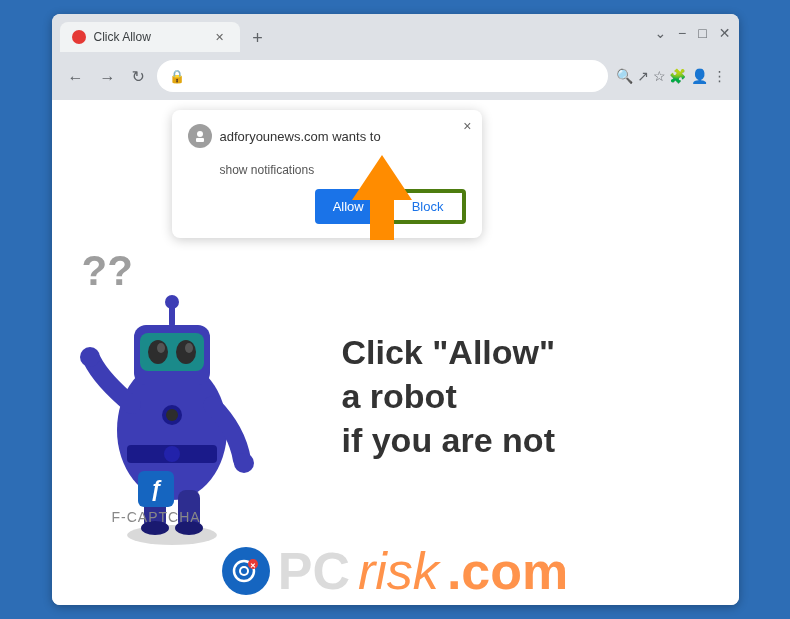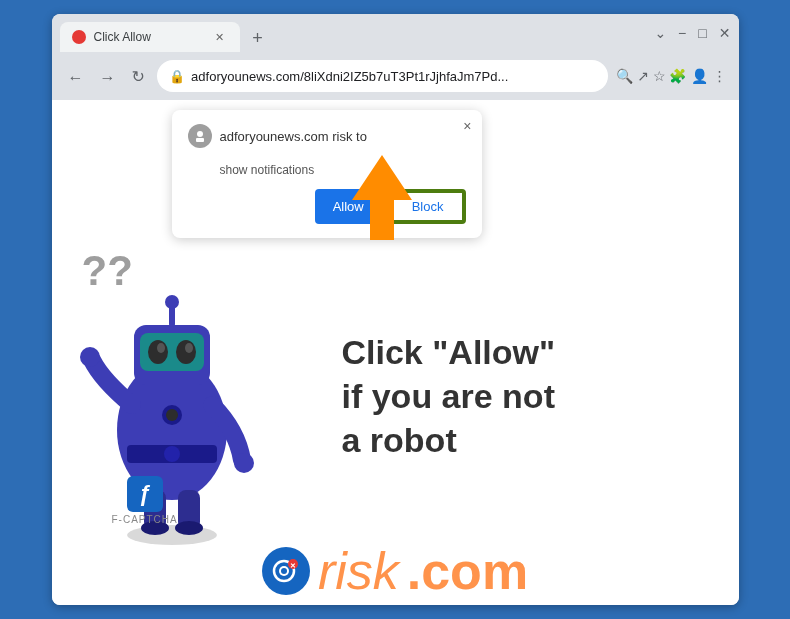--- a/index.html
+++ b/index.html
@@ -283,21 +283,21 @@
       display: flex;
       align-items: center;
       justify-content: center;
       color: white;
       font-size: 22px;
       font-weight: bold;
       font-style: italic;
     }
 
     .fcaptcha-label {
-      font-size: 10px;
+      font-size: 14px;
       color: #888;
       margin-top: 2px;
       letter-spacing: 1px;
     }
 
     
     .pcrisk-area {
       position: absolute;
       bottom: 8px;
       left: 0;
@@ -386,21 +386,20 @@
       <span>✕</span>
     </div>
   </div>
 
   <div class="address-bar">
     <span class="nav-btn">←</span>
     <span class="nav-btn">→</span>
     <span class="nav-btn">↻</span>
     <div class="address-input">
       <span class="lock-icon">🔒</span>
-      <span class="address-text">adforyounews.com/8liXdni2IZ5b7uT3Pt1rJjhfaJm7Pd...</span>
     </div>
     <div class="address-actions">
       <span>🔍</span>
       <span>↗</span>
       <span>☆</span>
       <span>🧩</span>
       <span>👤</span>
       <span>⋮</span>
     </div>
   </div>
@@ -409,21 +408,21 @@
 
     <div class="notification-popup">
       <div class="popup-close">×</div>
       <div class="popup-header">
         <div class="popup-icon">
           <svg width="14" height="14" viewBox="0 0 14 14">
             <circle cx="7" cy="5" r="3" fill="white"></circle>
             <rect x="3" y="9" width="8" height="4" rx="1" fill="white"></rect>
           </svg>
         </div>
-        <span class="popup-title">adforyounews.com risk to</span>
+        <span class="popup-title">adforyounews.com wants to</span>
       </div>
       <div class="popup-subtitle">show notifications</div>
       <div class="popup-buttons">
         <button class="btn-allow">Allow</button>
         <button class="btn-block">Block</button>
       </div>
     </div>
 
     <div class="arrow-container">
       <svg class="arrow-svg" viewBox="0 0 100 100">
@@ -477,39 +476,40 @@
         <ellipse cx="83" cy="298" rx="14" ry="7" fill="#1a1a70"></ellipse>
         <ellipse cx="117" cy="298" rx="14" ry="7" fill="#1a1a70"></ellipse>
 
         <circle cx="100" cy="185" r="10" fill="#1a1a8a"></circle>
         <circle cx="100" cy="185" r="6" fill="#2d2d2d"></circle>
       </svg>
     </div>
 
     <div class="captcha-text">
       <div>Click "Allow"</div>
+      <div>a robot</div>
       <div>if you are not</div>
-      <div>a robot</div>
     </div>
 
     <div class="fcaptcha-area">
       <div class="fcaptcha-logo">
         <span>ƒ</span>
       </div>
       <span class="fcaptcha-label">F-CAPTCHA</span>
     </div>
 
     <div class="pcrisk-area">
       <div class="pcrisk-logo-circle">
         <svg width="28" height="28" viewBox="0 0 28 28">
           <circle cx="12" cy="14" r="10" fill="none" stroke="white" stroke-width="2.5"></circle>
           <circle cx="12" cy="14" r="5" fill="white"></circle>
           <circle cx="12" cy="14" r="3" fill="#1565c0"></circle>
           <circle cx="21" cy="7" r="5" fill="#e53935"></circle>
           <text x="18" y="11" fill="white" font-size="7" font-weight="bold">✕</text>
         </svg>
       </div>
+      <span class="pcrisk-text-pc">PC</span>
       <span class="pcrisk-text-risk">risk</span>
       <span class="pcrisk-text-com">.com</span>
     </div>
 
   </div>
 </div>
 
 </body></html>

